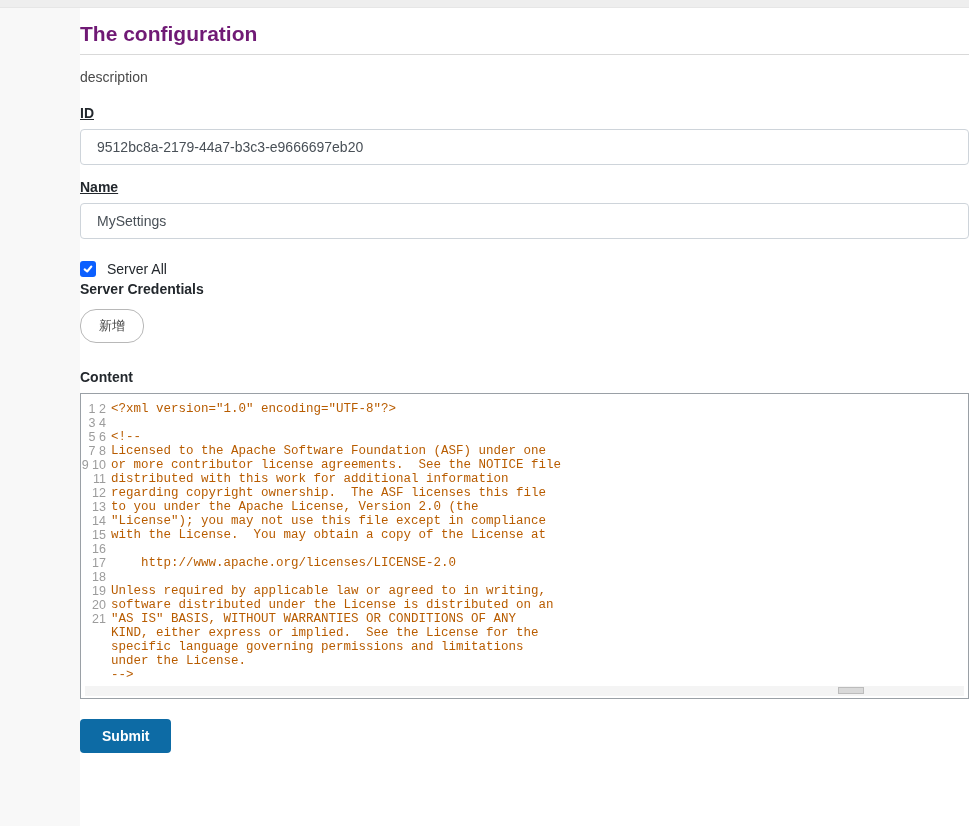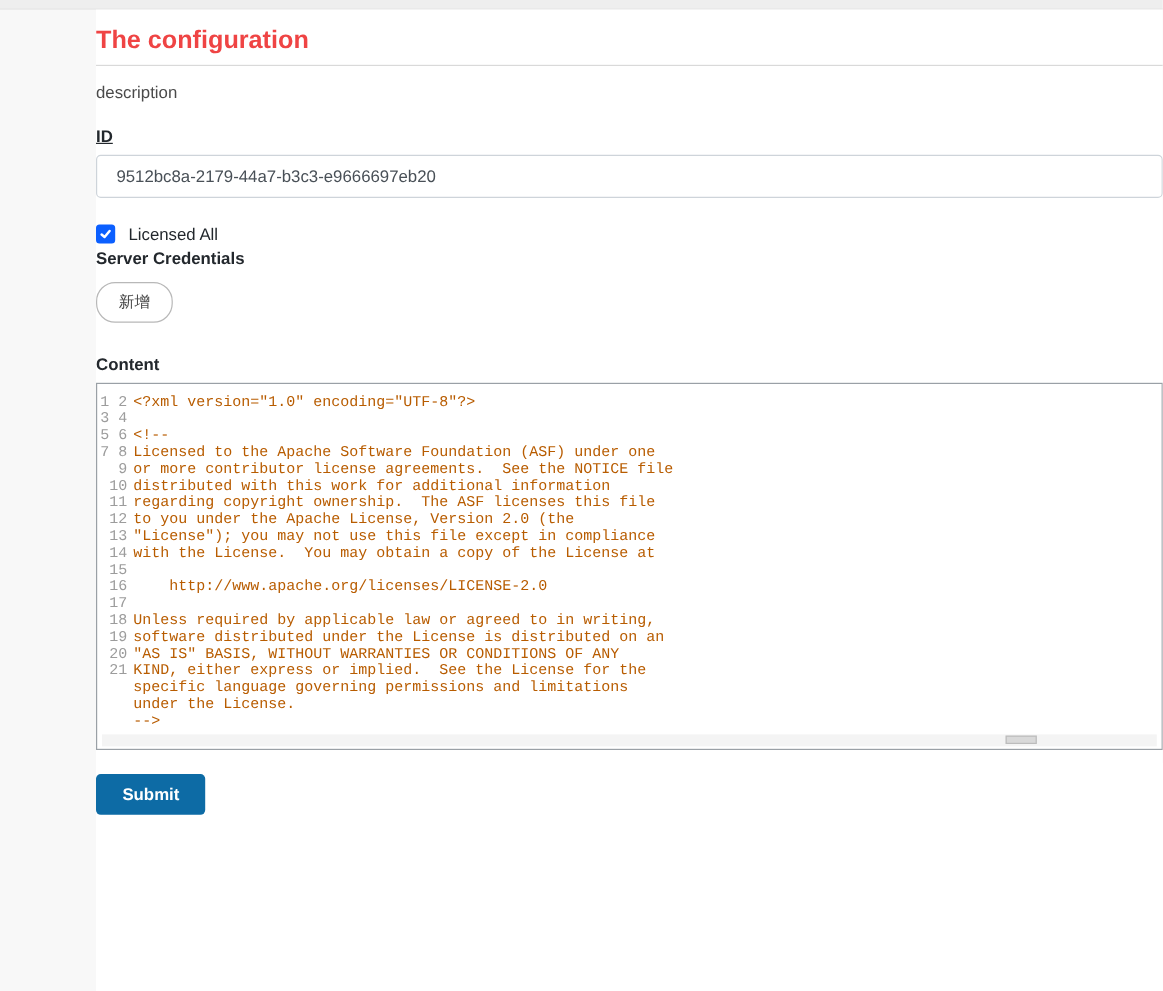--- a/index.html
+++ b/index.html
@@ -17,21 +17,21 @@
     }
     .page {
       background: #ffffff;
       margin-left: 80px;
       padding-right: 0;
       min-height: 818px;
     }
     .page-title {
       font-size: 21px;
       font-weight: 600;
-      color: #ef4444;
+      color: #701a75;
       padding: 14px 0 8px 0;
       border-bottom: 1px solid #d9d9d9;
       margin-right: 0;
     }
     .description {
       font-size: 14px;
       color: #4a4a4a;
       padding: 14px 0 6px 0;
     }
     .form-group { margin-top: 14px; }
@@ -104,21 +104,21 @@
       height: 306px;
       position: relative;
       overflow: hidden;
     }
     .code-gutter {
       position: absolute;
       left: 0; top: 0; bottom: 0;
       width: 26px;
       text-align: right;
       padding: 8px 1px 0 0;
-      font-family: Liberation Mono, monospace;
+      font-family: Liberation Sans, sans-serif;
       font-size: 12.5px;
       line-height: 14.0px;
       color: #9c9c9c;
       user-select: none;
     }
     .code-body {
       position: absolute;
       left: 30px; right: 4px; top: 0; bottom: 12px;
       padding: 8px 4px 0 0;
       font-family: Consolas, "Courier New", monospace;
@@ -165,29 +165,33 @@
 
   <h1 class="page-title">The configuration</h1>
 
   <div class="description">description</div>
 
   <div class="form-group">
     <label class="field-label">ID</label>
     <input type="text" class="text-input" value="9512bc8a-2179-44a7-b3c3-e9666697eb20" style="">
   </div>
 
+  <div class="form-group">
+    <label class="field-label">Name</label>
+    <input type="text" class="text-input" value="MySettings" style="">
+  </div>
 
 
   <div class="checkbox-row">
     <span class="checkbox-box">
       <svg class="checkbox-check" viewBox="0 0 12 12">
         <polyline points="2,6.5 5,9 10,3"></polyline>
       </svg>
     </span>
-    <span class="checkbox-label">Licensed All</span>
+    <span class="checkbox-label">Server All</span>
   </div>
 
   <div class="section-label">Server Credentials</div>
   <button class="small-btn">新增</button>
 
   <div class="section-label" style="margin-top:26px;">Content</div>
 
   <div class="code-area-wrap">
     <div class="code-gutter" id="code-gutter">1
 2

